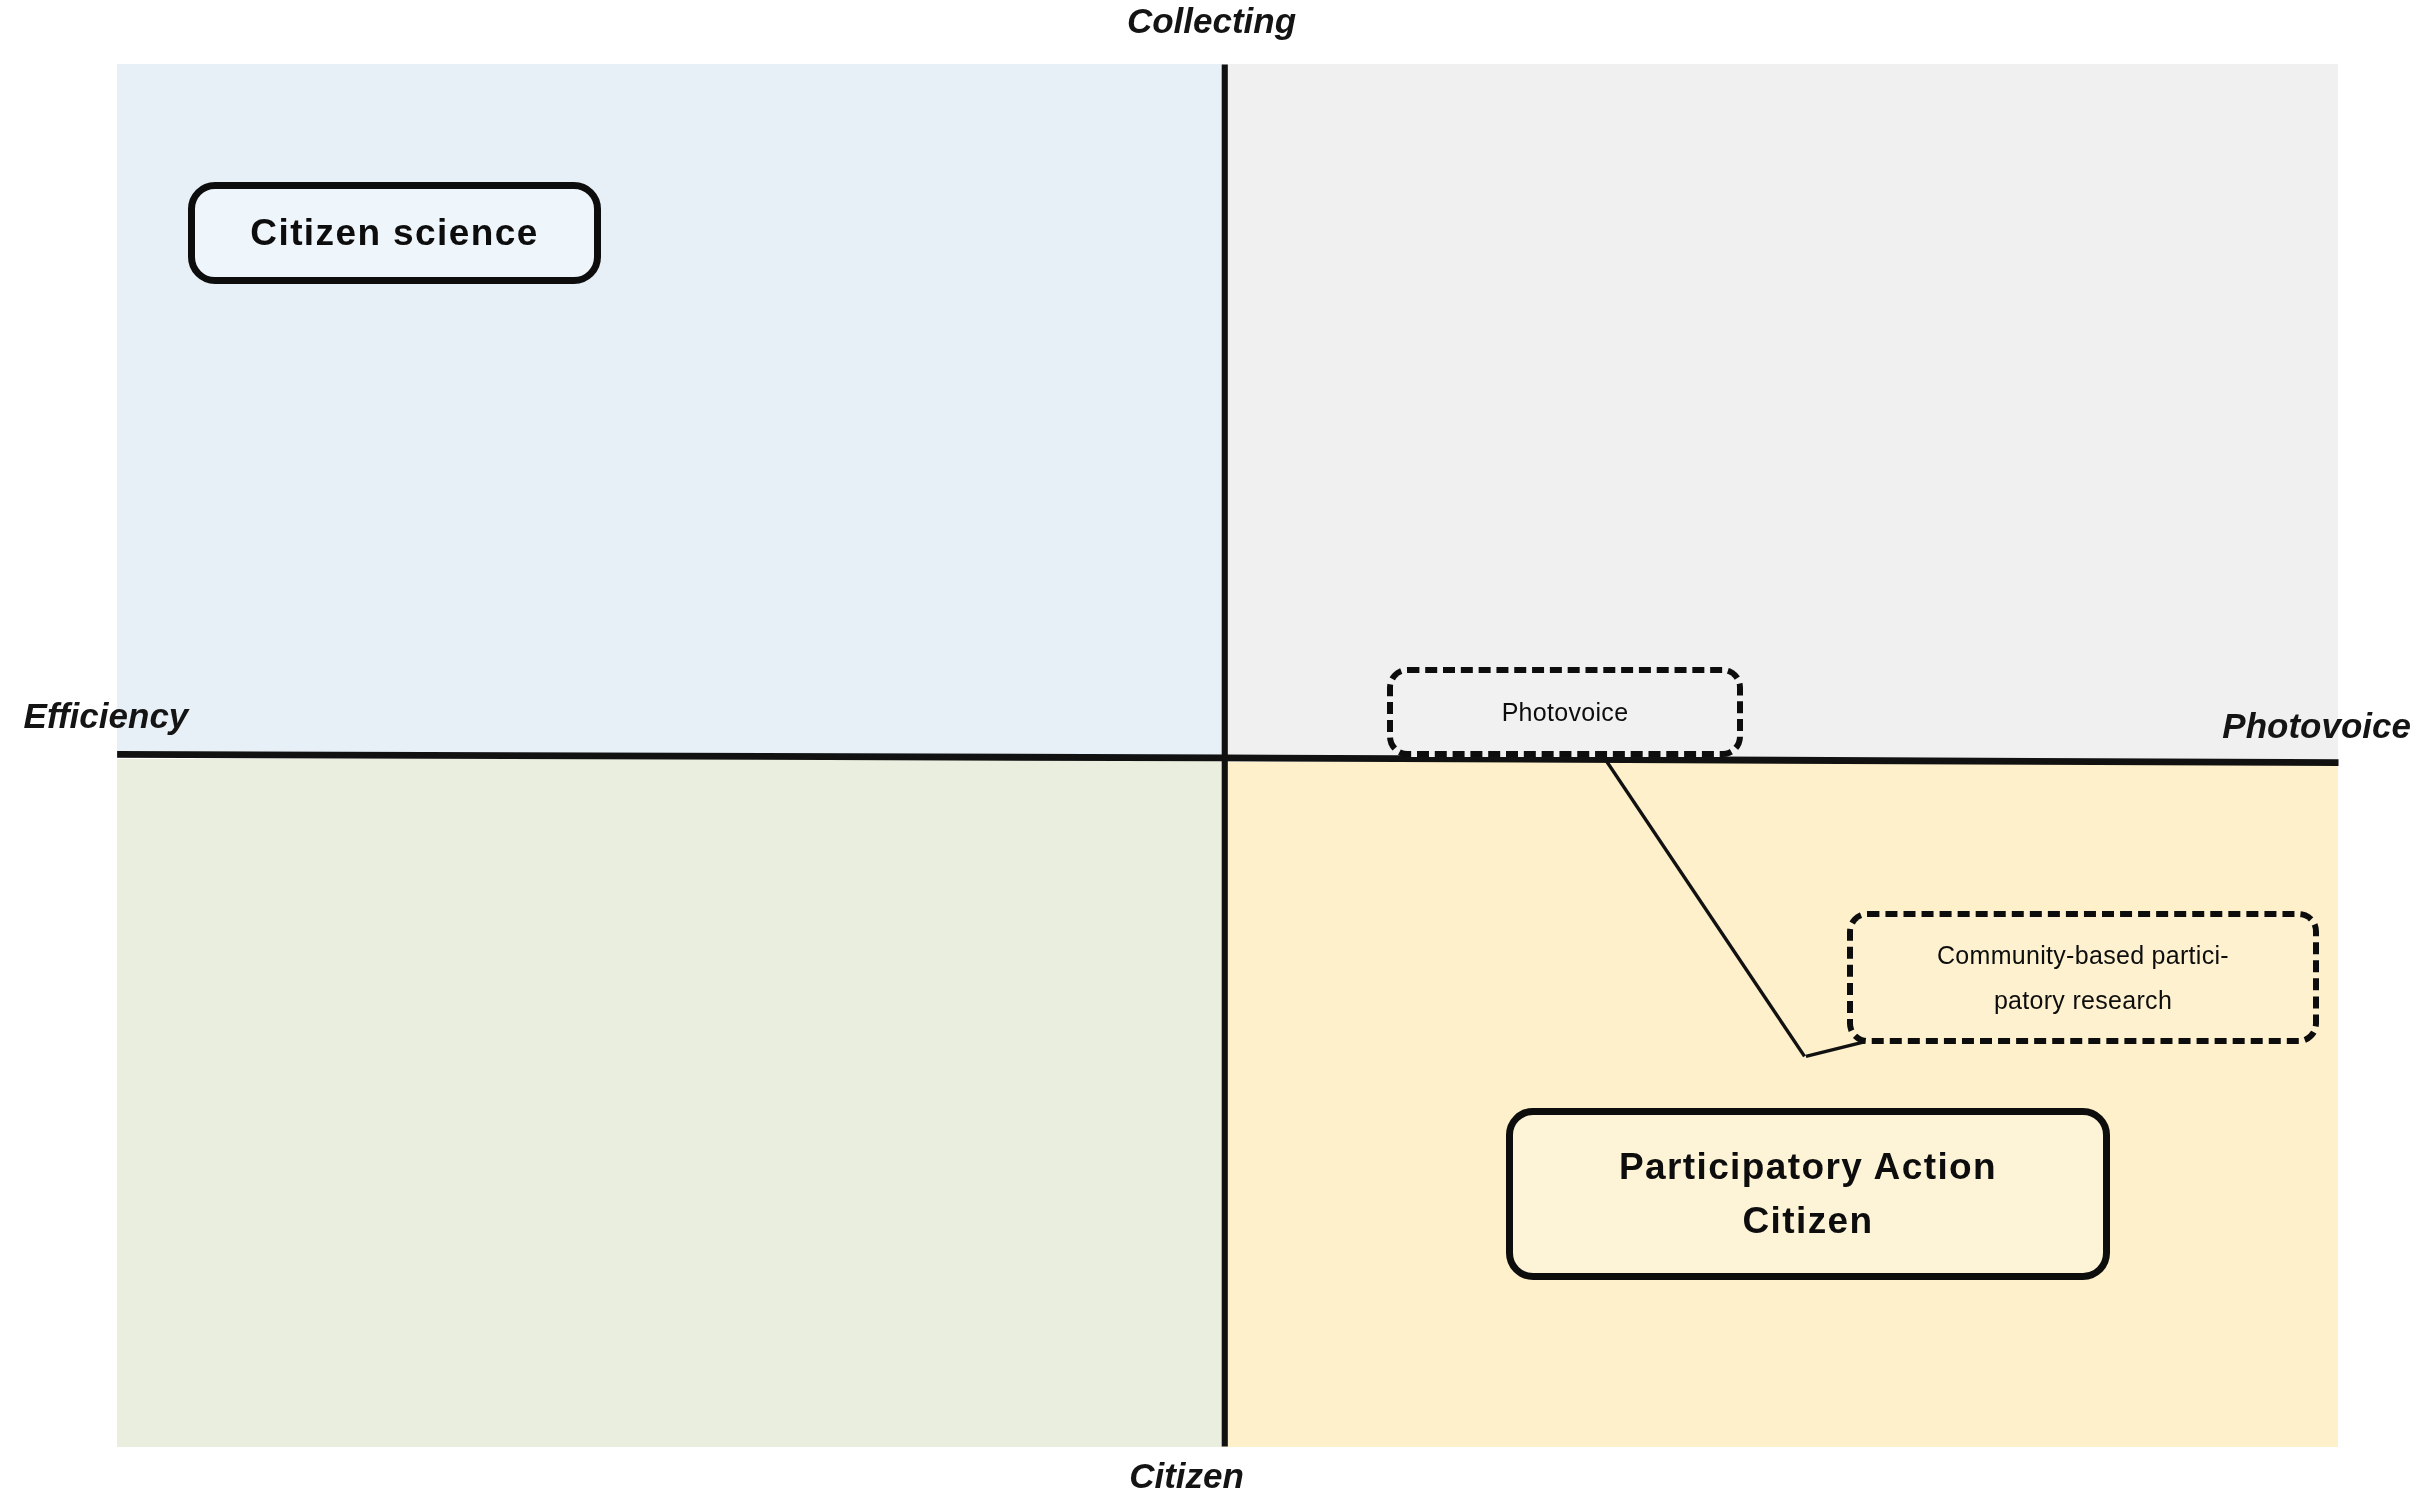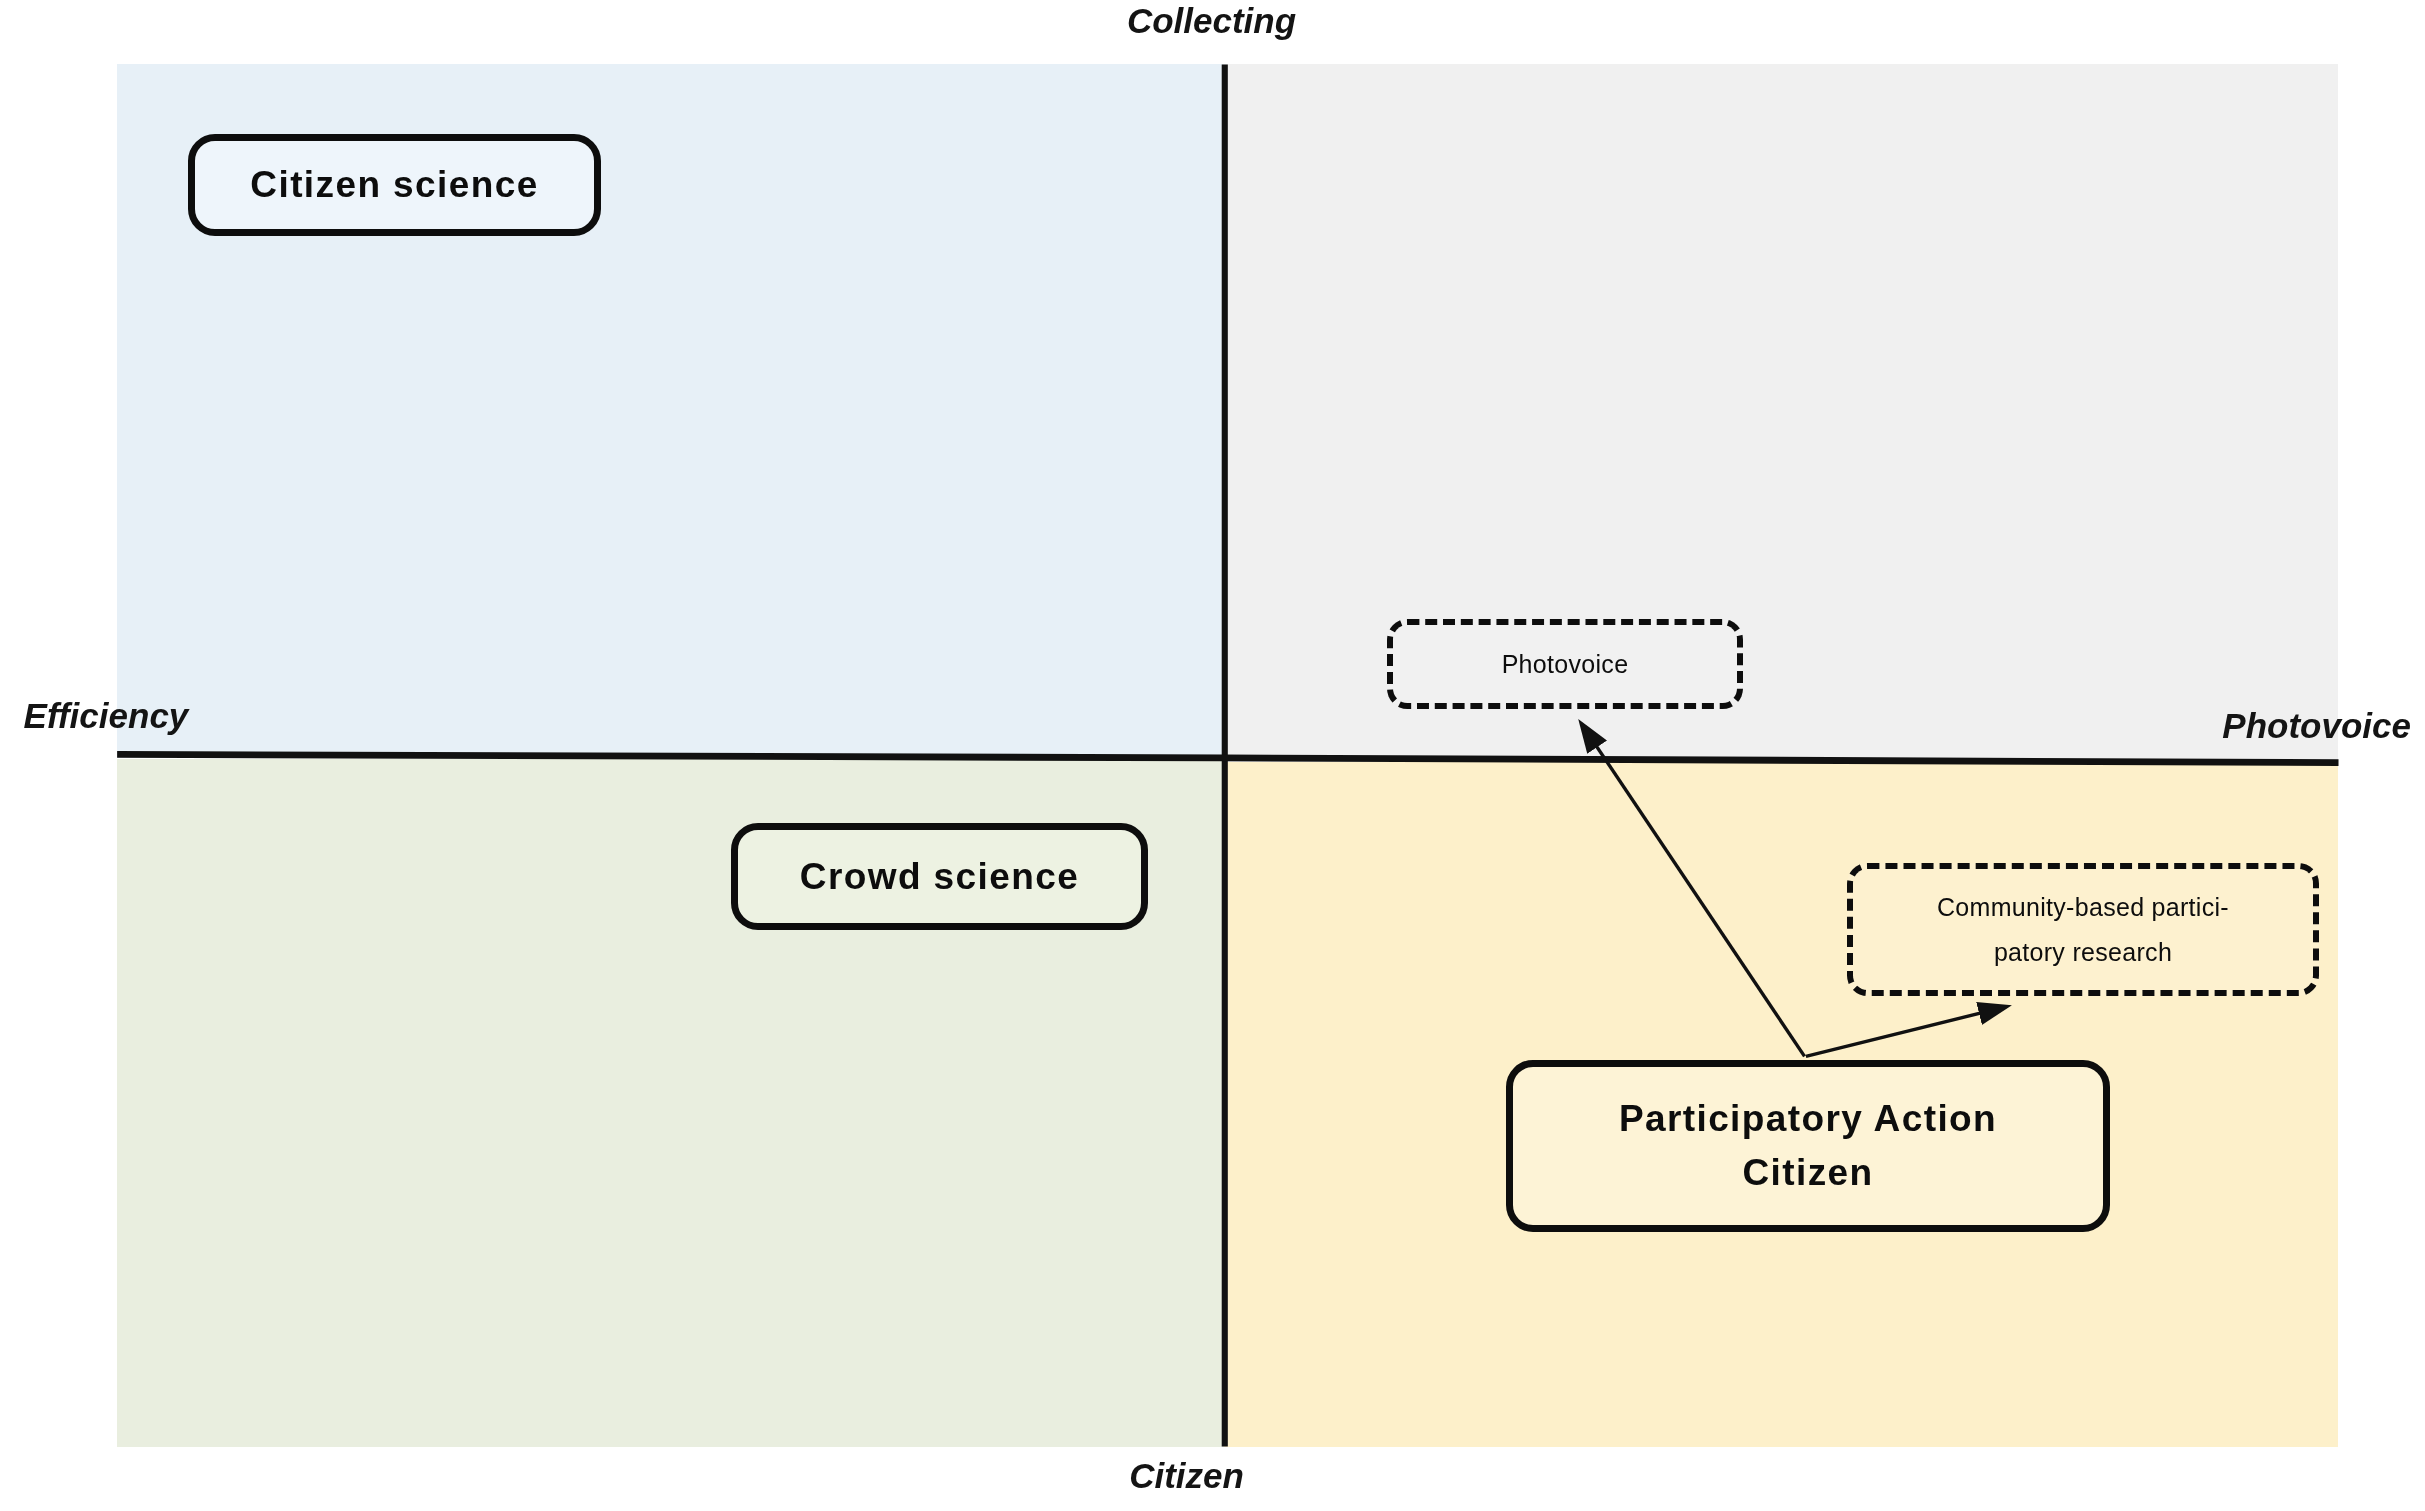--- a/index.html
+++ b/index.html
@@ -40,20 +40,21 @@
   
   .node{
     position:absolute;
     box-sizing:border-box;
     display:flex;
     flex-direction:column;
     align-items:center;
     justify-content:center;
     text-align:center;
     color:#0d0d0d;
+    margin-top:48px;
   }
   .node-solid{
     border:7.5px solid #0d0d0d;
     border-radius:27px;
   }
   .node-dashed{
     border:6.1px dashed #0d0d0d;
     border-radius:20.4px;
   }
   .node-title{
@@ -105,23 +106,20 @@
 
   <div class="axis-label axis-top">Collecting</div>
   <div class="axis-label axis-bottom">Citizen</div>
   <div class="axis-label axis-left">Efficiency</div>
   <div class="axis-label axis-right">Photovoice</div>
 
   <div class="node node-solid node-citizen" style="background-color: rgb(238, 245, 251);">
     <span class="node-title">Citizen science</span>
   </div>
 
-  <div class="node node-solid node-crowd" style="background-color: rgb(237, 242, 226);">
-    <span class="node-title">Crowd science</span>
-  </div>
 
   <div class="node node-dashed node-photovoice" style="background-color: rgb(241, 241, 241);">
     <span class="node-small">Photovoice</span>
   </div>
 
   <div class="node node-dashed node-cbpr" style="background-color: rgb(253, 241, 207);">
     <span class="node-small">Community-based partici-</span>
     <span class="node-small">patory research</span>
   </div>
 

